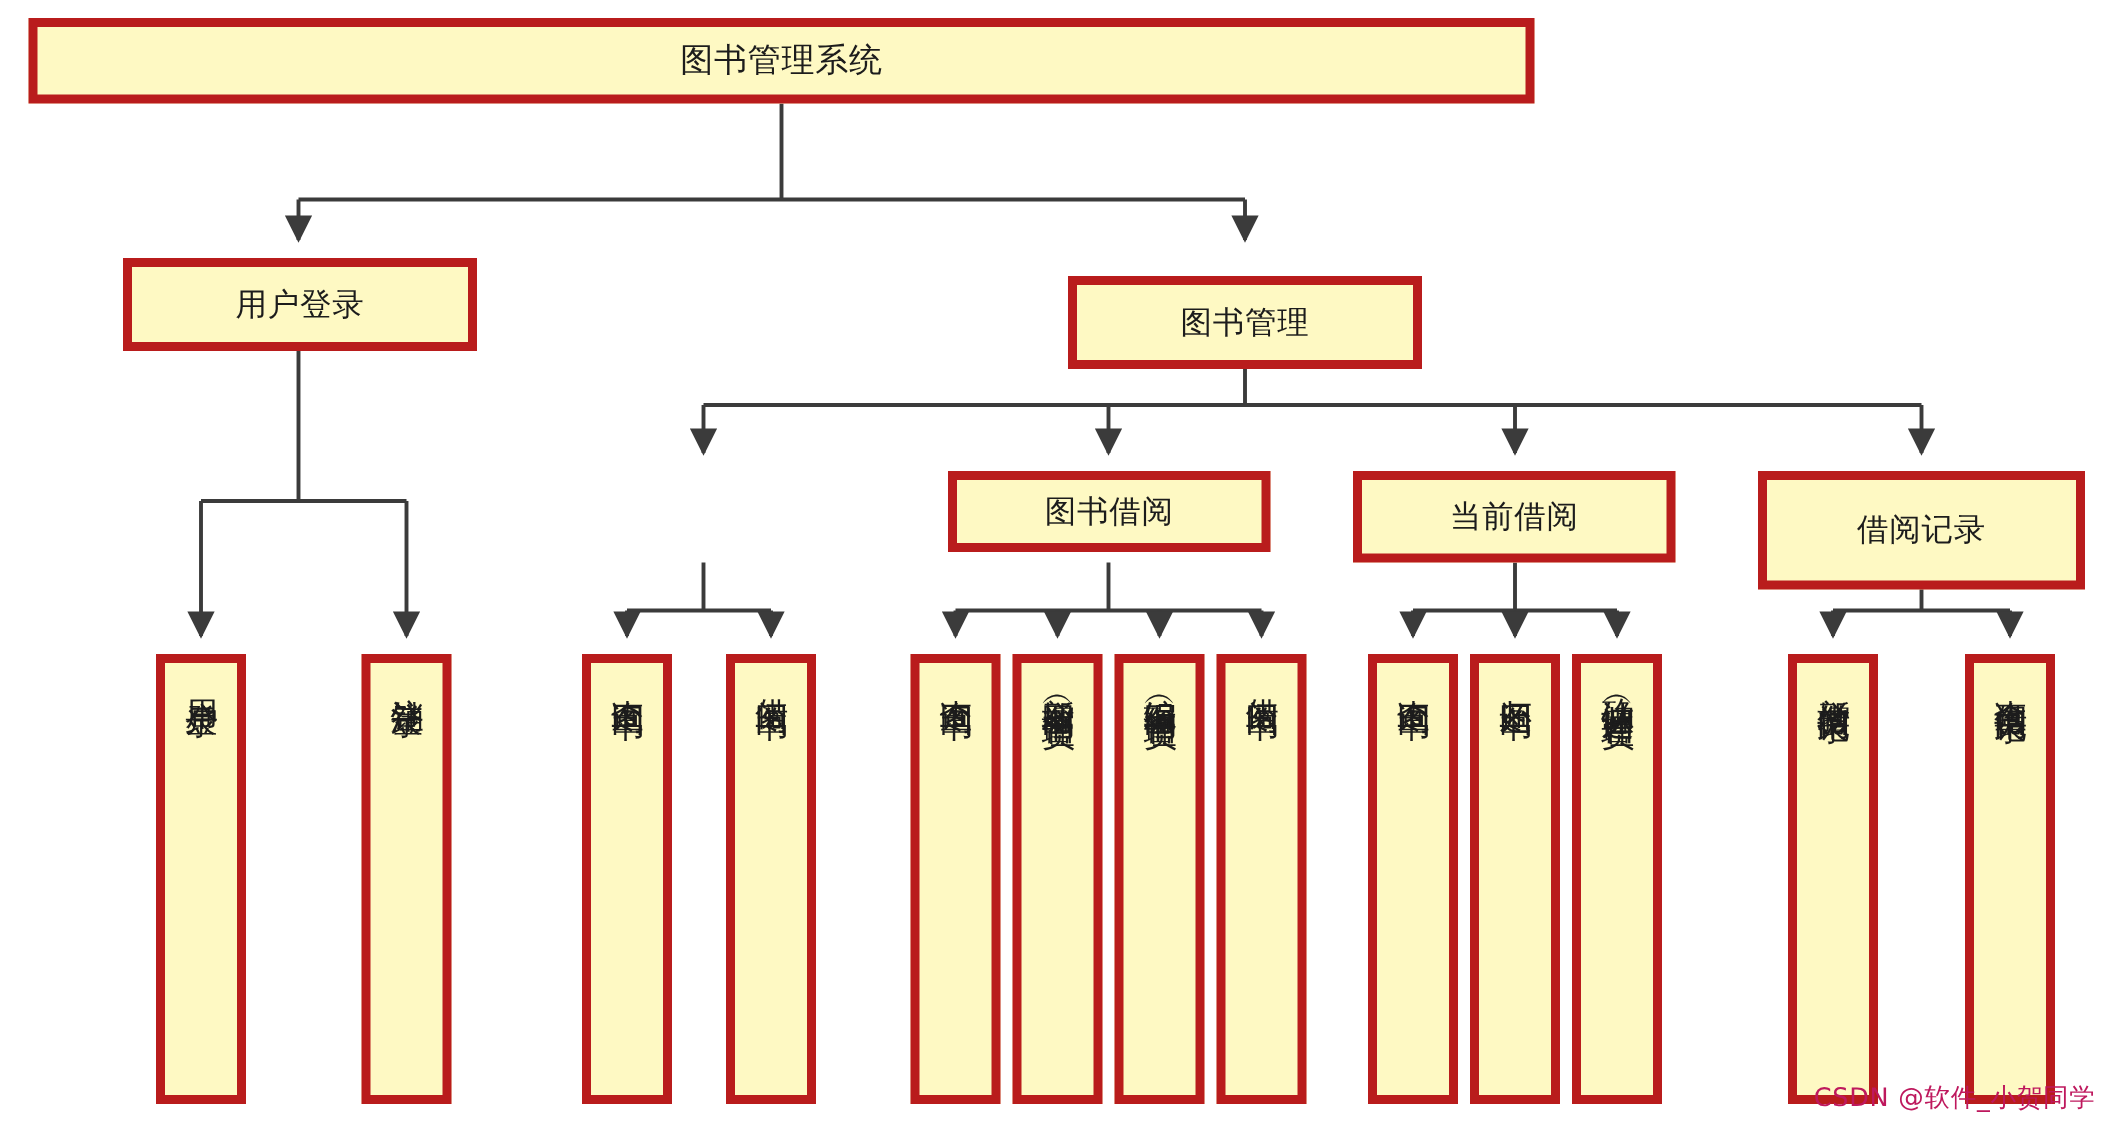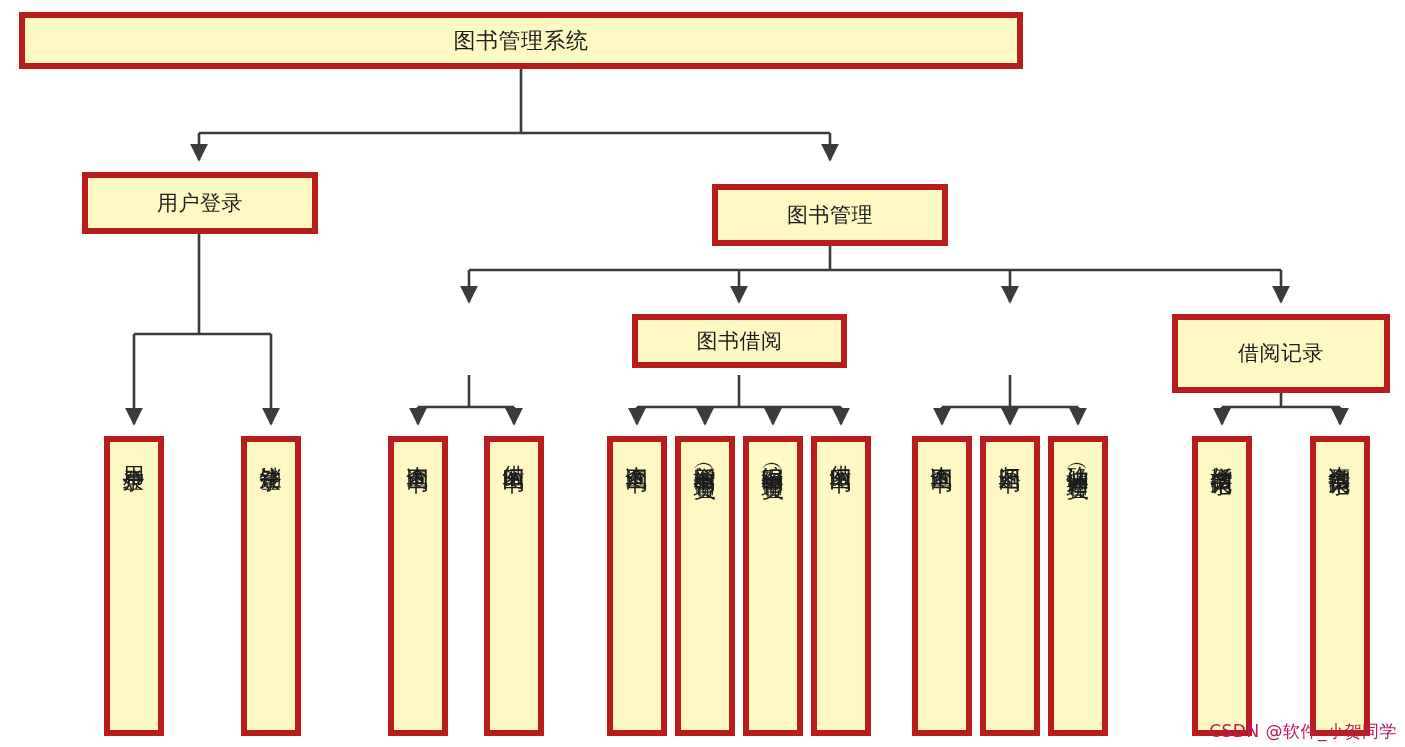--- a/index.html
+++ b/index.html
@@ -139,20 +139,23 @@
   <div class="node h" style="left:82px; top:172px; width:236px; height:62px;">
     <span class="node-label">用户登录</span>
   </div>
   <div class="node h" style="left:712px; top:172px; width:236px; height:62px;margin-top:12px;">
     <span class="node-label">图书管理</span>
   </div>
 
   <div class="node h" style="left:632px; top:314px; width:215px; height:54px;">
     <span class="node-label">图书借阅</span>
   </div>
+  <div class="node h" style="left:902px; top:314px; width:215px; height:61px;">
+    <span class="node-label">当前借阅</span>
+  </div>
   <div class="node h" style="left:1172px; top:314px; width:218px; height:79px;">
     <span class="node-label">借阅记录</span>
   </div>
 
   <div class="node v" style="left:104px; top:436px; width:60px; height:300px;">
     <span class="node-label">用户登录</span>
   </div>
   <div class="node v" style="left:241px; top:436px; width:60px; height:300px;">
     <span class="node-label">注销登录</span>
   </div>

